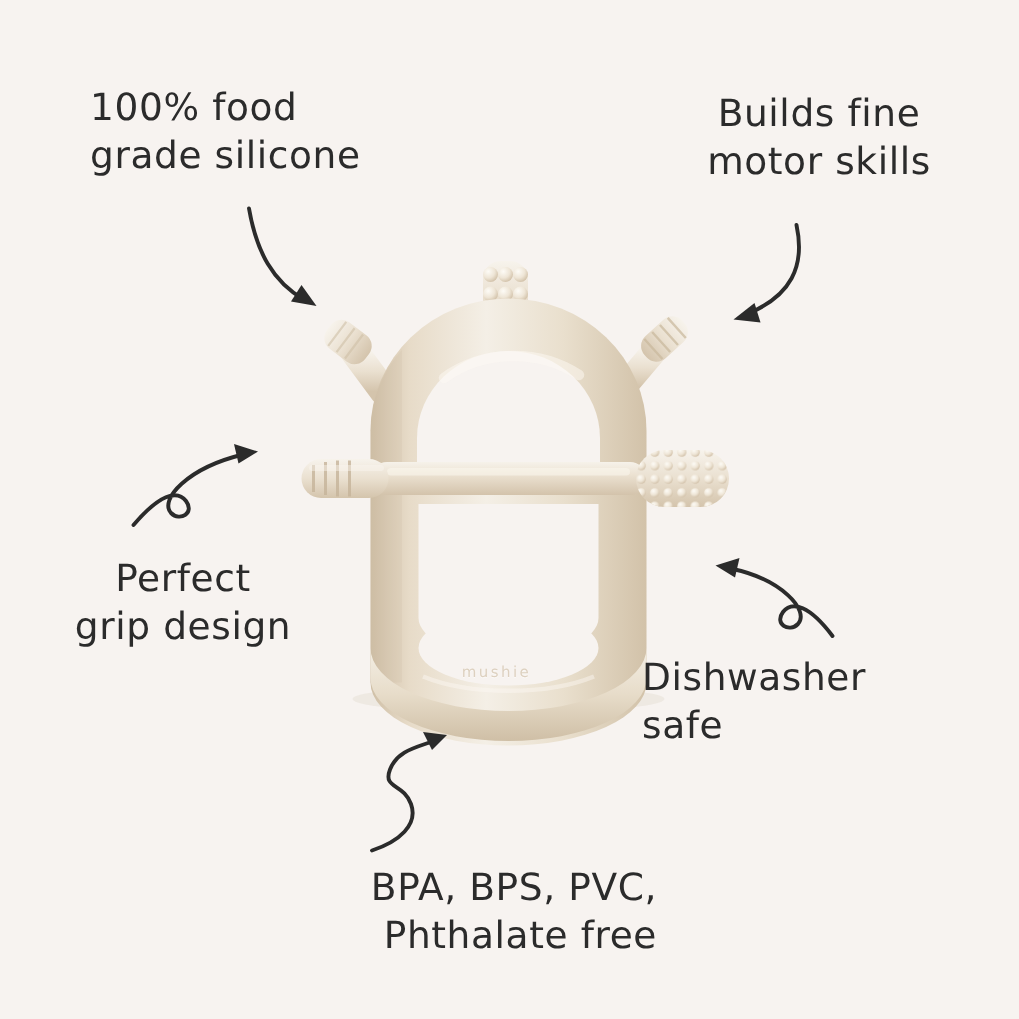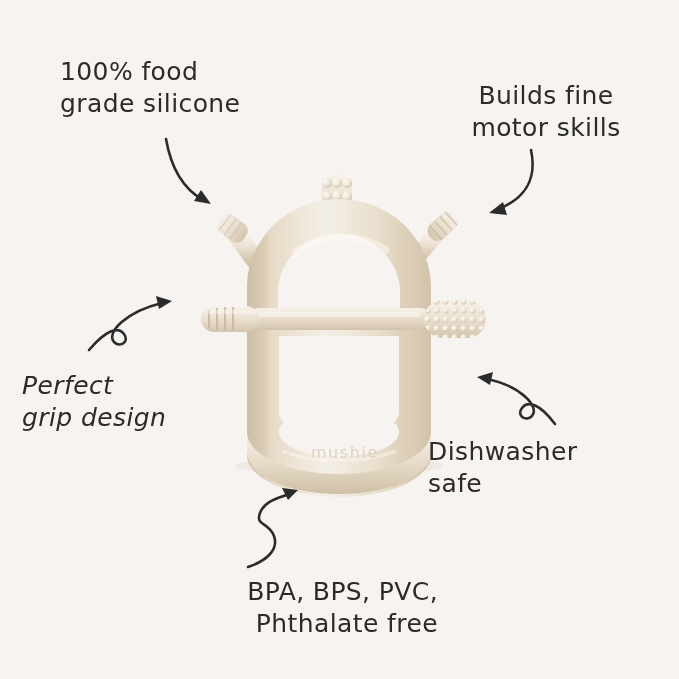--- a/index.html
+++ b/index.html
@@ -25,22 +25,22 @@
     font-family: "DejaVu Sans", sans-serif;
     font-size: 25px;
     line-height: 1.28;
     letter-spacing: 0.4px;
     white-space: pre-line;
     font-weight: 400;
   }
 
   
   #callout-food-grade   { left: 60px;  top: 56px;  width: 268px; text-align: left; }
-  #callout-motor-skills { left: 430px; top: 80px;  width: 232px; text-align: center; }
-  #callout-grip         { left: 22px;  top: 370px; width: 200px; text-align: left; font-style: italic; }
+  #callout-motor-skills { left: 430px; top: 60px;  width: 232px; text-align: center; }
+  #callout-grip         { left: 22px;  top: 370px; width: 200px; text-align: center; }
   #callout-dishwasher   { left: 428px; top: 436px; width: 230px; text-align: left; }
   #callout-bpa-free     { left: 150px; top: 576px; width: 288px; text-align: right; }
 
   #arrow-layer, #product-layer {
     position: absolute;
     left: 0;
     top: 0;
     width: 679px;
     height: 679px;
   }
@@ -53,23 +53,23 @@
     stroke-linecap: round;
     stroke-linejoin: round;
   }
   .arrow-head { fill: #2b2b2b; stroke: none; }
 
   #brand-emboss {
     position: absolute;
     left: 283px;
     top: 443px;
     width: 96px;
-    text-align: right;
+    text-align: center;
     font-family: "DejaVu Sans", sans-serif;
-    font-size: 16px;
+    font-size: 10px;
     letter-spacing: 1.6px;
     color: #d9cbb7;
     text-shadow: 0 1px 0 rgba(255,255,255,0.55);
     opacity: 0.85;
     user-select: none;
   }
 </style>
 </head>
 <body>
 

